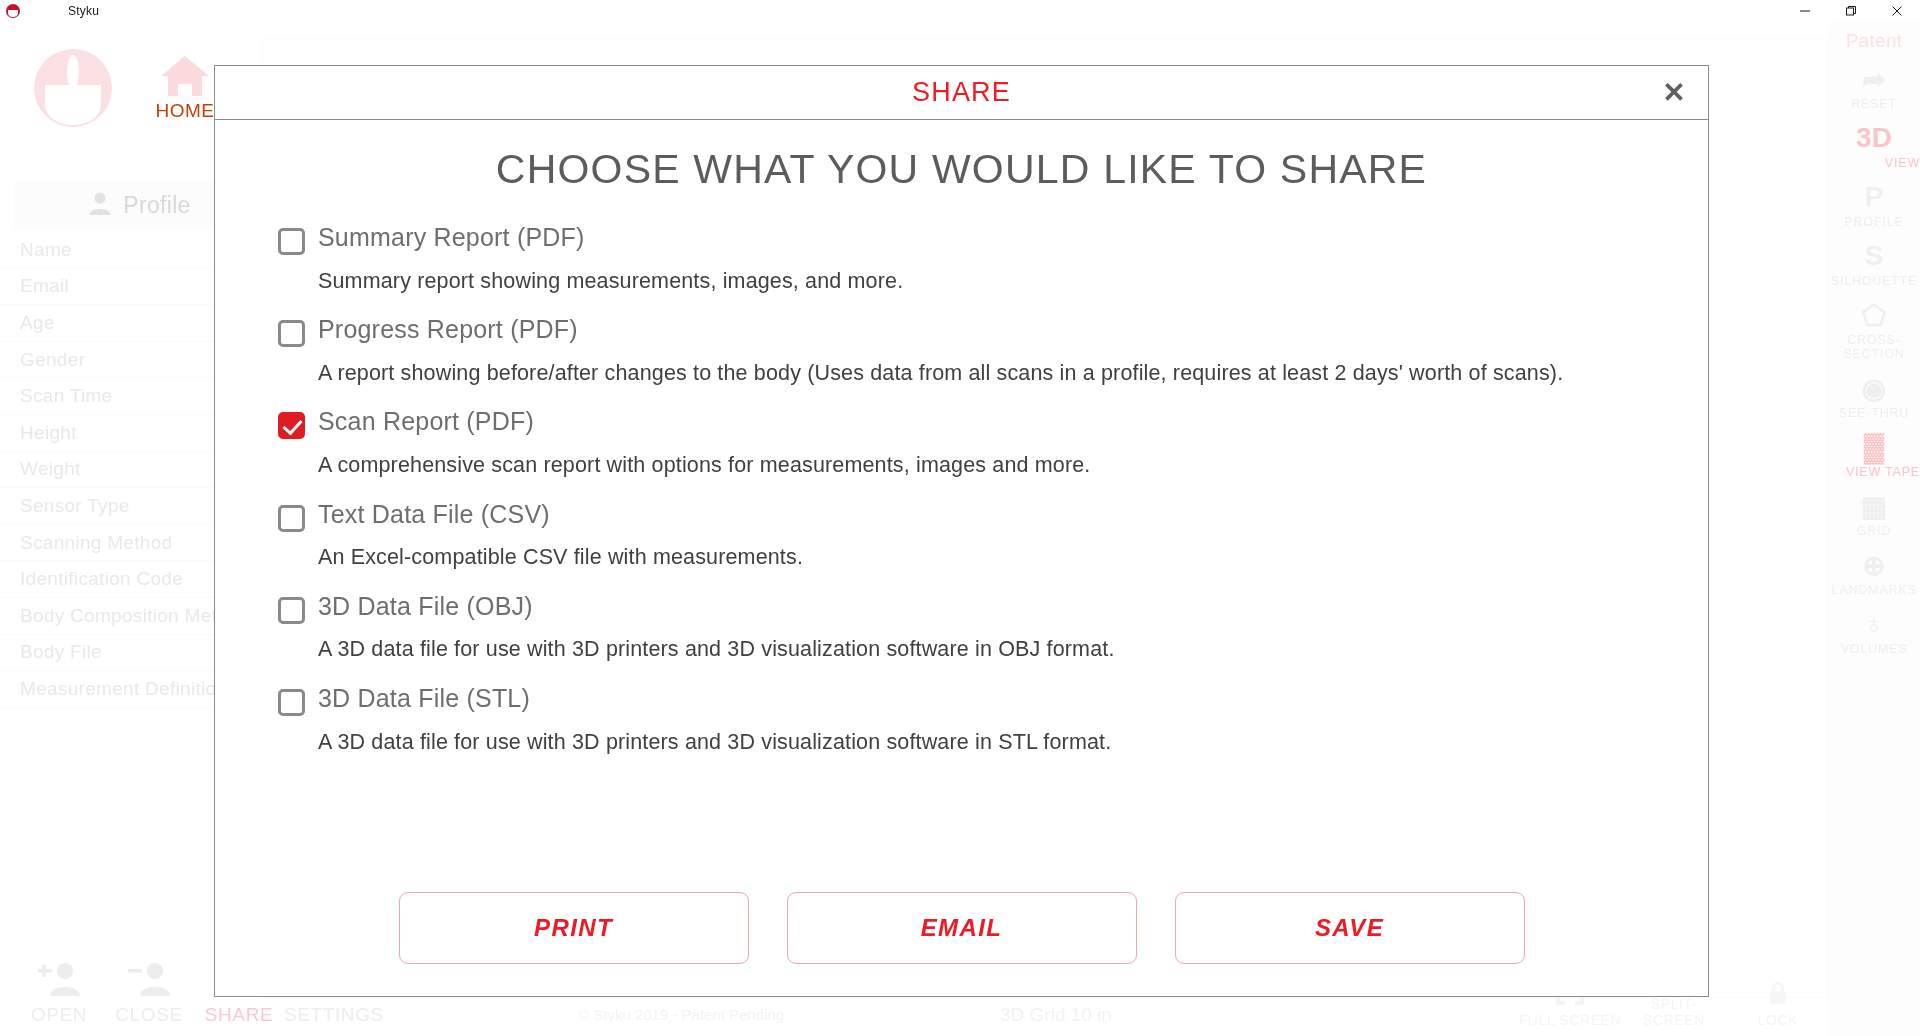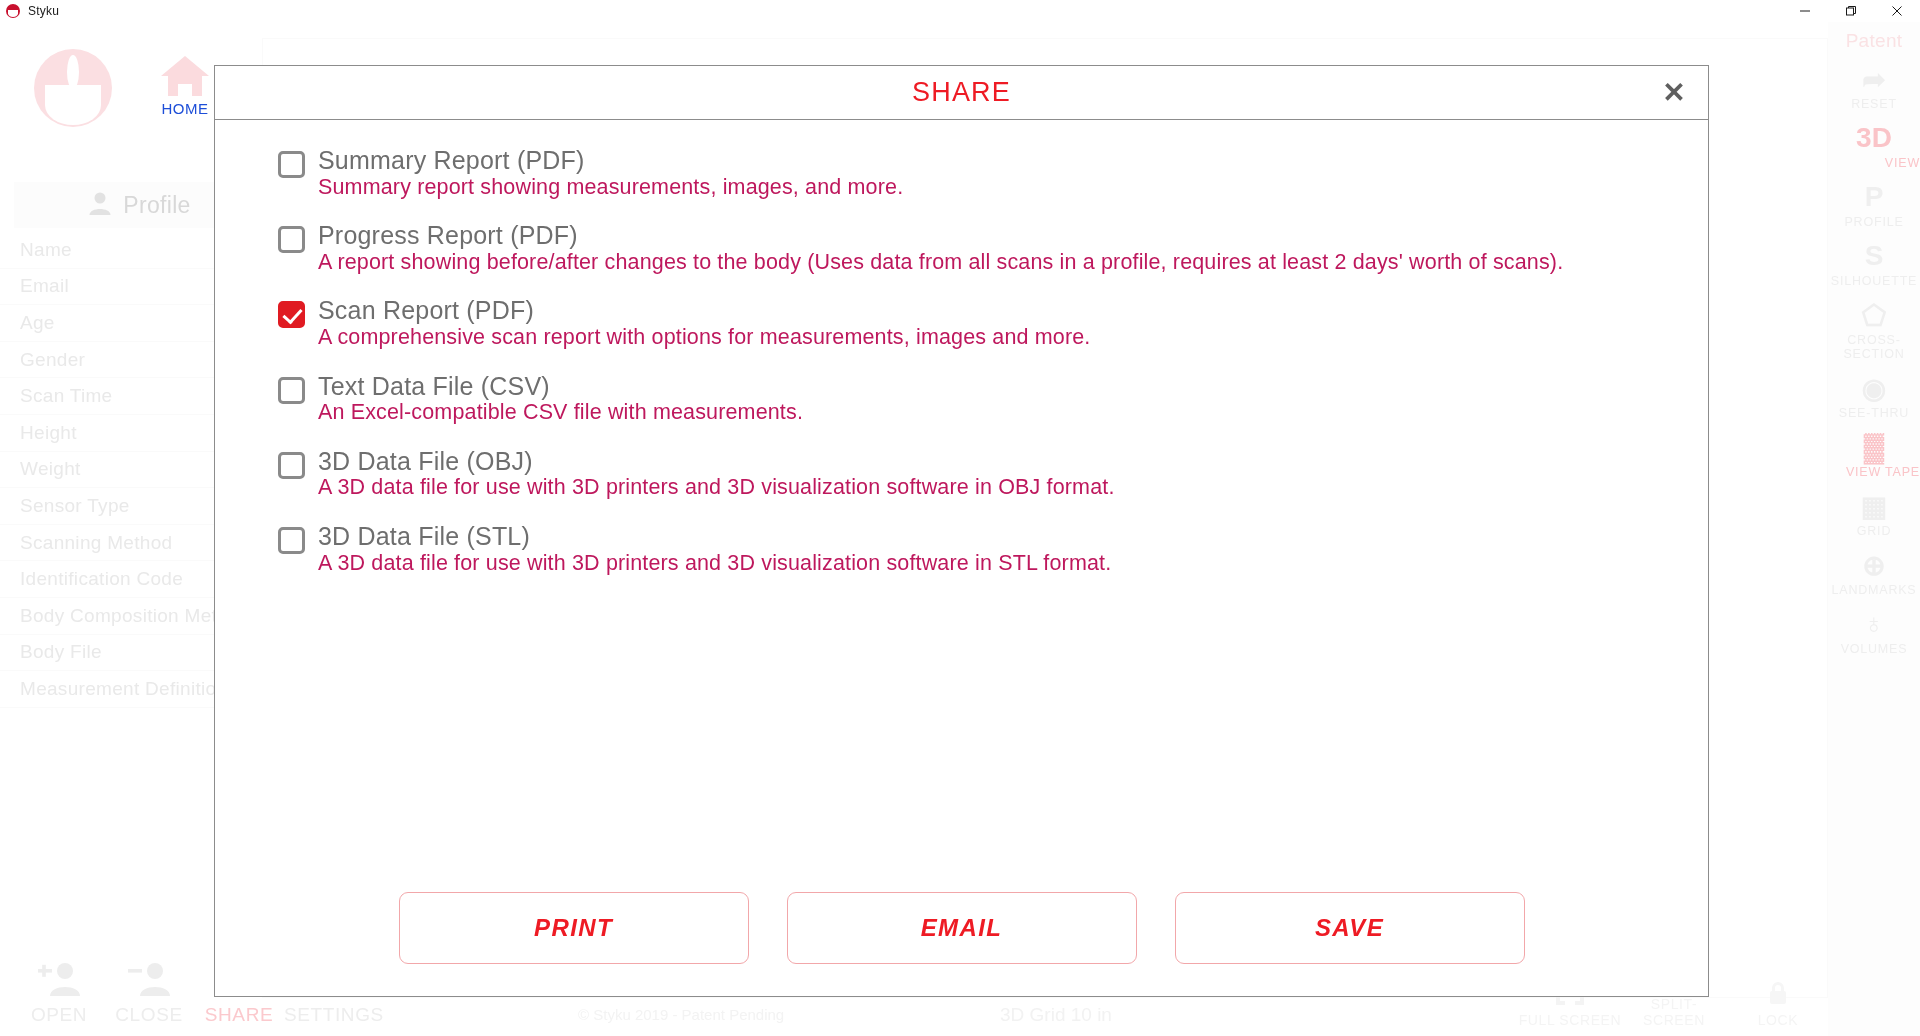--- a/index.html
+++ b/index.html
@@ -22,20 +22,21 @@
   
   .titlebar {
     position: absolute;
     top: 0; left: 0;
     width: 1920px;
     height: 22px;
     background: #ffffff;
     display: flex;
     align-items: center;
     z-index: 60;
+    gap: 40px;
   }
   .titlebar-logo {
     width: 14px; height: 14px;
     margin-left: 6px;
     position: relative;
   }
   .titlebar-logo .ring {
     position: absolute;
     inset: 0;
     border-radius: 50%;
@@ -99,24 +100,24 @@
 
   .home-btn {
     position: absolute;
     left: 142px; top: 32px;
     width: 86px;
     text-align: center;
     color: #fbdbde;
   }
   .home-btn .home-icon svg { display: block; margin: 0 auto; }
   .home-btn .home-label {
-    font-size: 15px;
+    font-size: 19px;
     letter-spacing: .5px;
     margin-top: 2px;
-    color: #1d4ed8;
+    color: #c2410c;
   }
 
   .profile-bar {
     position: absolute;
     left: 14px; top: 160px;
     width: 250px; height: 46px;
     background: #fcfcfc;
     display: flex;
     align-items: center;
     justify-content: center;
@@ -342,25 +343,25 @@
   .opt-text { flex: 1 1 auto; min-width: 0; }
   .opt-title {
     font-size: 25px;
     color: #6e6e6e;
     font-weight: 300;
     letter-spacing: .2px;
     line-height: 1.14;
   }
   .opt-desc {
     font-size: 21.5px;
-    color: #be185d;
+    color: #404040;
     font-weight: 300;
     letter-spacing: .15px;
     line-height: 1.15;
-    margin-top: 0;
+    margin-top: 17px;
     max-width: 1345px;
   }
 
   .modal-actions {
     display: flex;
     justify-content: center;
     gap: 38px;
     margin-top: auto;
     padding-bottom: 32px;
   }
@@ -584,20 +585,21 @@
   <div class="modal-backdrop"></div>
 
   <div class="modal">
 
     <div class="modal-header">
       <div class="modal-title">SHARE</div>
       <div class="modal-close">✕</div>
     </div>
 
     <div class="modal-body">
+      <div class="modal-heading">CHOOSE WHAT YOU WOULD LIKE TO SHARE</div>
 
       <div class="options">
 
         <div class="option">
           <div class="cbox"></div>
           <div class="opt-text">
             <div class="opt-title">Summary Report (PDF)</div>
             <div class="opt-desc">Summary report showing measurements, images, and more.</div>
           </div>
         </div>

